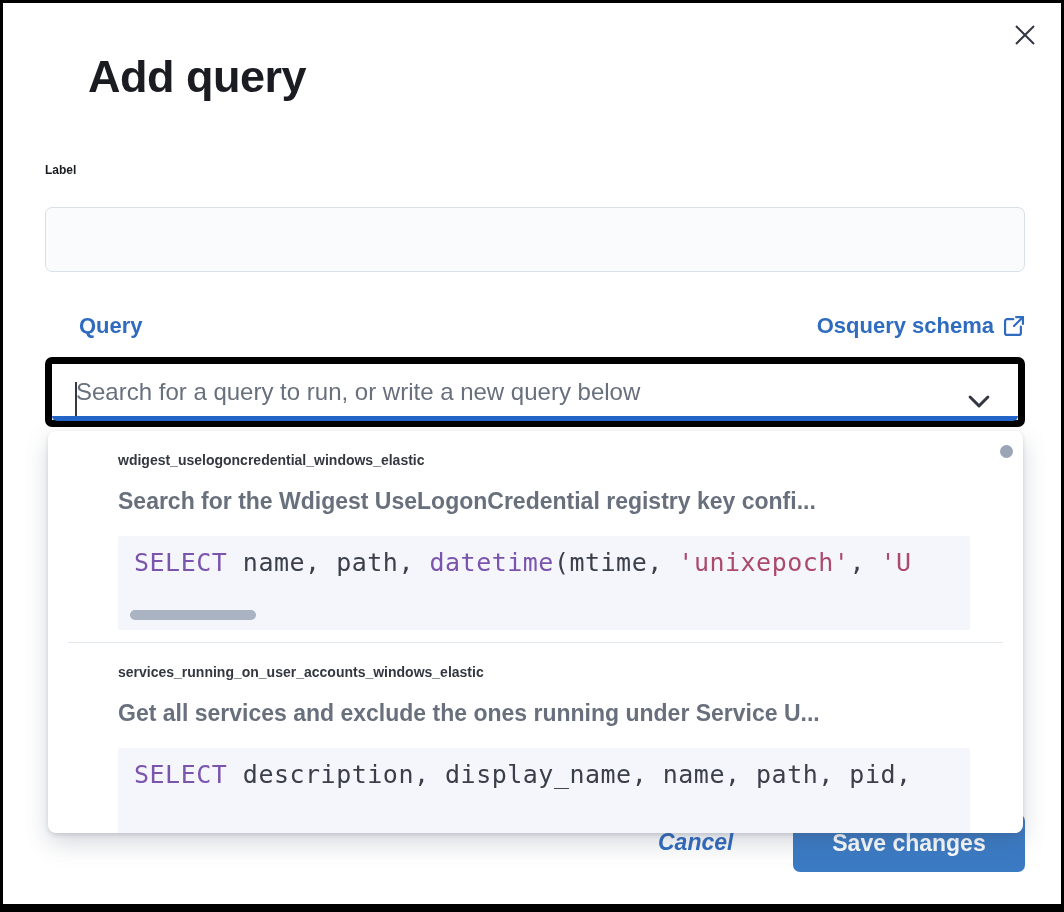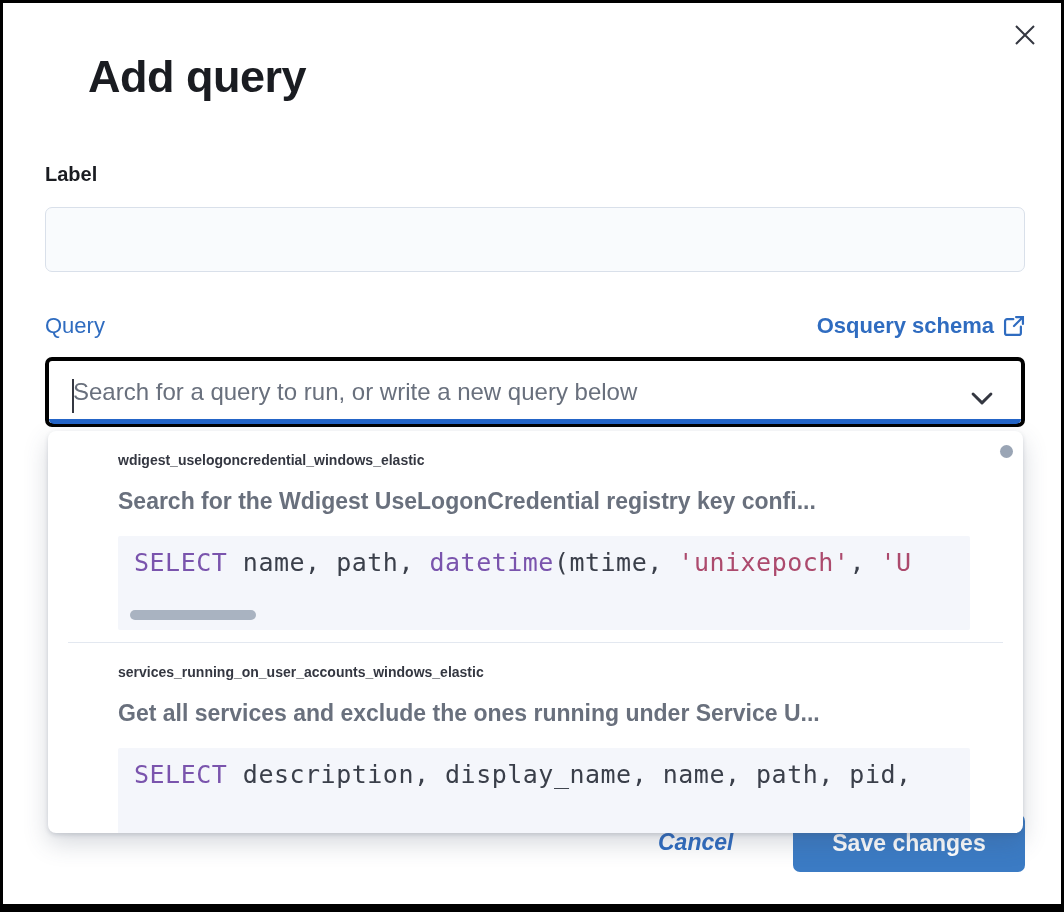--- a/index.html
+++ b/index.html
@@ -16,41 +16,41 @@
     font-size:45px; font-weight:700; color:#1a1c21; letter-spacing:-0.5px;margin-left:43px;
   }
   .close-btn {
     position:absolute; right:14px; top:10px; width:44px; height:44px;
     background:none; border:none; cursor:pointer; color:#343741;
     display:flex; align-items:center; justify-content:center;
   }
   
   .field-label {
     position:absolute; left:42px; top:160px;
-    font-size:20px; font-weight:700; color:#1a1c21;
+    font-size:12px; font-weight:700; color:#1a1c21;
   }
   .label-input {
     position:absolute; left:42px; top:204px; width:980px; height:65px;
     background:#f9fbfd; border:1px solid #d9e0ea; border-radius:7px;
     font-size:23px; padding:0 20px; color:#343741; outline:none;
   }
   
   .query-row {
     position:absolute; left:42px; top:310px; width:980px;
     display:flex; justify-content:space-between; align-items:center;
   }
-  .query-label { font-size:22px; font-weight:400; color:#2f6cc0; }
+  .query-label { font-size:22px; font-weight:700; color:#2f6cc0;margin-left:34px; }
   .schema-link {
     font-size:22px; font-weight:700; color:#2f6cc0; text-decoration:none;
     display:flex; align-items:center; gap:9px; cursor:pointer;
   }
   
   .combobox {
     position:absolute; left:42px; top:354px; width:980px; height:70px;
-    background:#fff; border:4px solid #000000; border-radius:7px;
+    background:#fff; border:7px solid #000000; border-radius:7px;
   }
   .combobox::after {
     content:""; position:absolute; left:0; right:0; bottom:-1px; height:5px;
     background:#2465c8; border-radius:0 0 7px 7px;
   }
   .combo-input {
     position:absolute; left:0; top:0; width:100%; height:100%;
     border:none; background:transparent; outline:none;
     font-size:24px; color:#343741; padding:0 60px 0 24px;
     font-family:"Liberation Sans", sans-serif;

